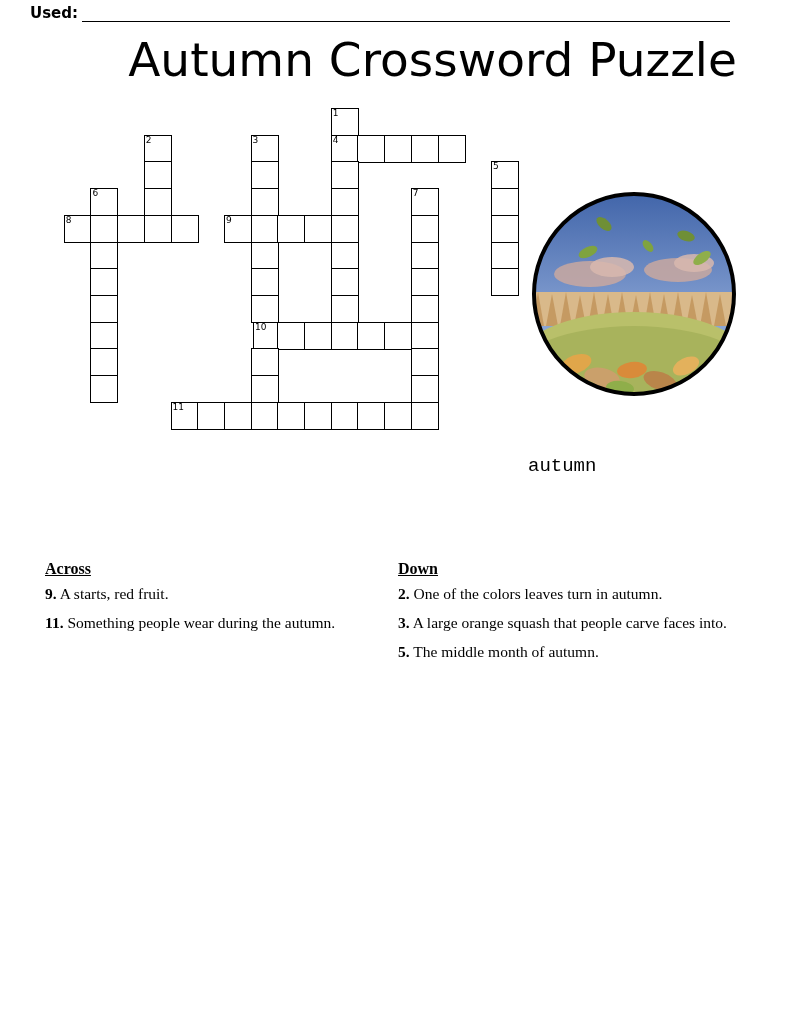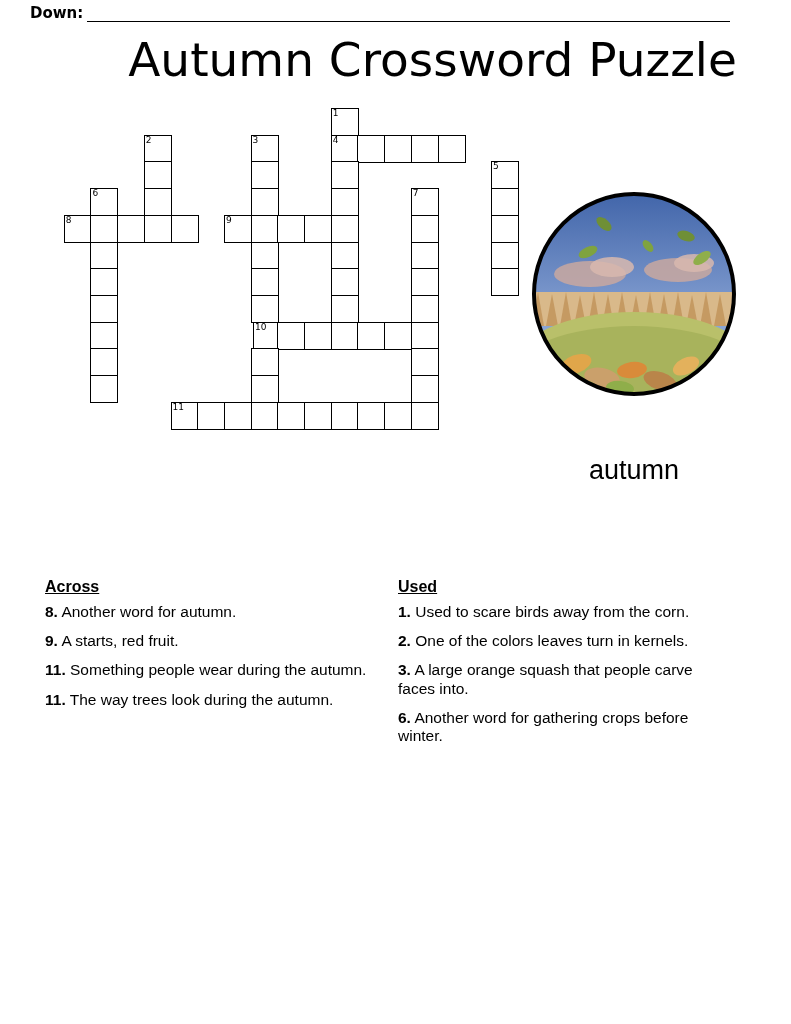--- a/index.html
+++ b/index.html
@@ -83,32 +83,31 @@
     left: 528px;
     top: 188px;
     width: 212px;
     height: 212px;
   }
   .art-caption {
     position: absolute;
     left: 528px;
     top: 455px;
     width: 212px;
-    text-align: center;
-    font-size: 27px;
-    font-family: Liberation Sans, sans-serif;
+    font-size: 19px;
+    font-family: Liberation Mono, monospace;
   }
 
   
   .clues {
     position: absolute;
-    top: 578px;
+    top: 560px;
     font-size: 15.5px;
     line-height: 1.18;
-    font-family: Liberation Sans, sans-serif;
+    font-family: Liberation Serif, serif;
   }
   #across-col { left: 45px; width: 330px; }
   #down-col   { left: 398px; width: 330px; }
 
   .clue-heading {
     font-weight: bold;
     text-decoration: underline;
     font-size: 16px;
     margin-bottom: 6px;
   }
@@ -116,21 +115,21 @@
     margin-bottom: 11px;
   }
   .clue .cnum {
     font-weight: bold;
   }
 </style>
 </head>
 <body>
 
 <div class="name-row">
-  <span class="name-label">Down:</span>
+  <span class="name-label">Used:</span>
   <span class="name-line"></span>
 </div>
 
 <div class="title">Autumn Crossword Puzzle</div>
 
 <div id="grid">
     <div class="cell" style="left: 330.7px; top: 8px;">
       <span class="num">1</span>
     </div>
     <div class="cell" style="left: 143.8px; top: 34.7px;">
@@ -284,28 +283,25 @@
       </g>
     </g>
     <circle cx="106" cy="106" r="100" fill="none" stroke="#000" stroke-width="4"></circle>
   </svg>
 </div>
 <div class="art-caption">autumn</div>
 
 <div class="clues" id="across-col">
   <div class="clue-heading">Across</div>
   <div id="across-list">
-      <div class="clue"><span class="cnum">8.</span><span> Another word for autumn.</span></div>
       <div class="clue"><span class="cnum">9.</span><span> A starts, red fruit.</span></div>
       <div class="clue"><span class="cnum">11.</span><span> Something people wear during the autumn.</span></div>
-      <div class="clue"><span class="cnum">11.</span><span> The way trees look during the autumn.</span></div>
     </div>
 </div>
 
 <div class="clues" id="down-col">
-  <div class="clue-heading">Used</div>
+  <div class="clue-heading">Down</div>
   <div id="down-list">
-      <div class="clue"><span class="cnum">1.</span><span> Used to scare birds away from the corn.</span></div>
-      <div class="clue"><span class="cnum">2.</span><span> One of the colors leaves turn in kernels.</span></div>
+      <div class="clue"><span class="cnum">2.</span><span> One of the colors leaves turn in autumn.</span></div>
       <div class="clue"><span class="cnum">3.</span><span> A large orange squash that people carve faces into.</span></div>
-      <div class="clue"><span class="cnum">6.</span><span> Another word for gathering crops before winter.</span></div>
+      <div class="clue"><span class="cnum">5.</span><span> The middle month of autumn.</span></div>
     </div>
 </div>
 
 </body></html>

